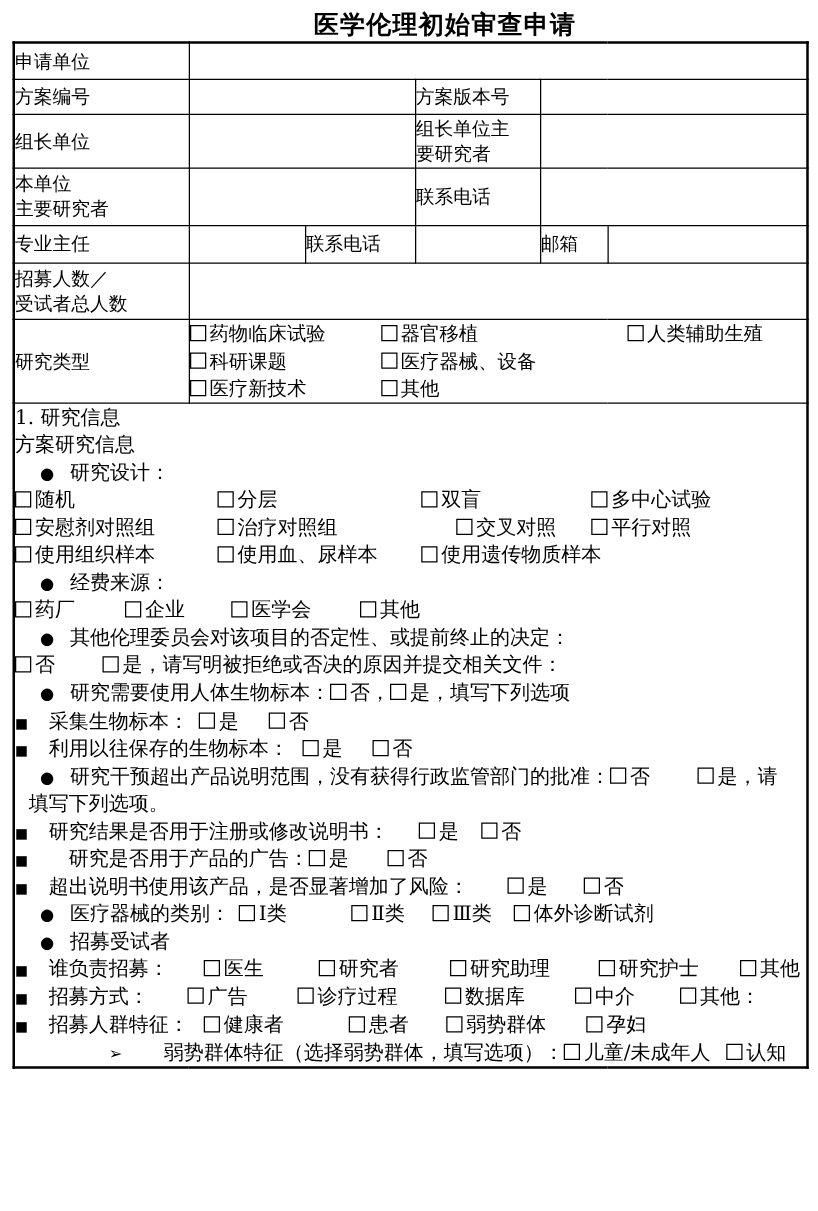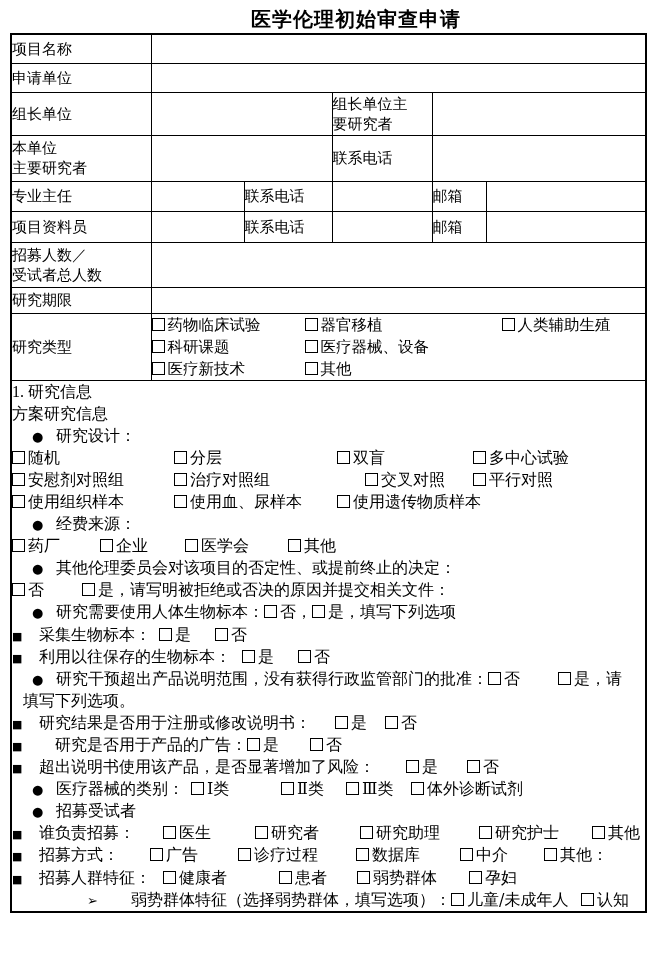--- a/index.html
+++ b/index.html
@@ -22,21 +22,21 @@
     overflow:hidden;
   }
   td.lab{
     font-size:15px;padding:1px 7px;line-height:20px;white-space:pre-line;
   }
   td.val{background:#fff;}
   td.bigcell{vertical-align:top;padding:3px 4px 0 4px;}
   td.optcell{vertical-align:top;padding:1px 4px 0 4px;}
   .line{white-space:nowrap;height:22.1px;line-height:22.1px;font-size:16px;}
   .optcell .line{height:22px;line-height:22px;font-size:15.5px;}
-  .lv0{padding-left:0;font-family:Liberation Serif, serif;}
+  .lv0{padding-left:0;}
   .lv1{padding-left:20px;}
   .lv2{}
   .lv3{padding-left:75px;}
   .cont{padding-left:11px;}
   .bullet{display:inline-block;font-size:13px;}
   .lv1 .bullet{width:24px;}
   .lv2 .bullet{width:27px;font-size:11px;}
   .lv3 .bullet{width:44px;font-size:13px;}
   .opt{display:inline-block;vertical-align:top;}
   .txtseg{display:inline-block;vertical-align:top;}
@@ -53,27 +53,29 @@
 <table class="form">
   <colgroup>
     <col style="width:140px">
       <col style="width:93px">
       <col style="width:88px">
     <col style="width:100px">
       <col style="width:54px">
       <col style="width:160px">
   </colgroup>
   <tbody>
-      <tr style="height:29px">
-    <td class="lab">项目名称</td>
-    <td class="val" colspan="5"></td>
-  </tr>
   <tr style="height:29px">
     <td class="lab">申请单位</td>
     <td class="val" colspan="5"></td>
+  </tr>
+  <tr style="height:28px">
+    <td class="lab">方案编号</td>
+    <td class="val" colspan="2"></td>
+    <td class="lab">方案版本号</td>
+    <td class="val" colspan="2"></td>
   </tr>
   <tr style="height:43px">
     <td class="lab">组长单位</td>
     <td class="val" colspan="2"></td>
     <td class="lab">组长单位主
 要研究者</td>
     <td class="val" colspan="2"></td>
   </tr>
   <tr style="height:46px">
     <td class="lab">本单位
@@ -83,35 +85,23 @@
     <td class="val" colspan="2"></td>
   </tr>
   <tr style="height:30px">
     <td class="lab">专业主任</td>
     <td class="val"></td>
     <td class="lab">联系电话</td>
     <td class="val"></td>
     <td class="lab">邮箱</td>
     <td class="val"></td>
   </tr>
-  <tr style="height:31px">
-    <td class="lab">项目资料员</td>
-    <td class="val"></td>
-    <td class="lab">联系电话</td>
-    <td class="val"></td>
-    <td class="lab">邮箱</td>
-    <td class="val"></td>
-  </tr>
   <tr style="height:45px">
     <td class="lab">招募人数／
 受试者总人数</td>
-    <td class="val" colspan="5"></td>
-  </tr>
-  <tr style="height:26px">
-    <td class="lab">研究期限</td>
     <td class="val" colspan="5"></td>
   </tr>
   <tr style="height:67px">
     <td class="lab">研究类型</td>
     <td class="optcell" colspan="5">
           <div class="line lv0"><span class="opt" style="min-width: 153px;"><span class="cbx"></span><span>药物临床试验</span></span><span class="opt" style="min-width: 197px;"><span class="cbx"></span><span>器官移植</span></span><span class="opt"><span class="cbx"></span><span>人类辅助生殖</span></span></div>
           <div class="line lv0"><span class="opt" style="min-width: 153px;"><span class="cbx"></span><span>科研课题</span></span><span class="opt"><span class="cbx"></span><span>医疗器械、设备</span></span></div>
           <div class="line lv0"><span class="opt" style="min-width: 153px;"><span class="cbx"></span><span>医疗新技术</span></span><span class="opt"><span class="cbx"></span><span>其他</span></span></div>
         </td>
   </tr>

